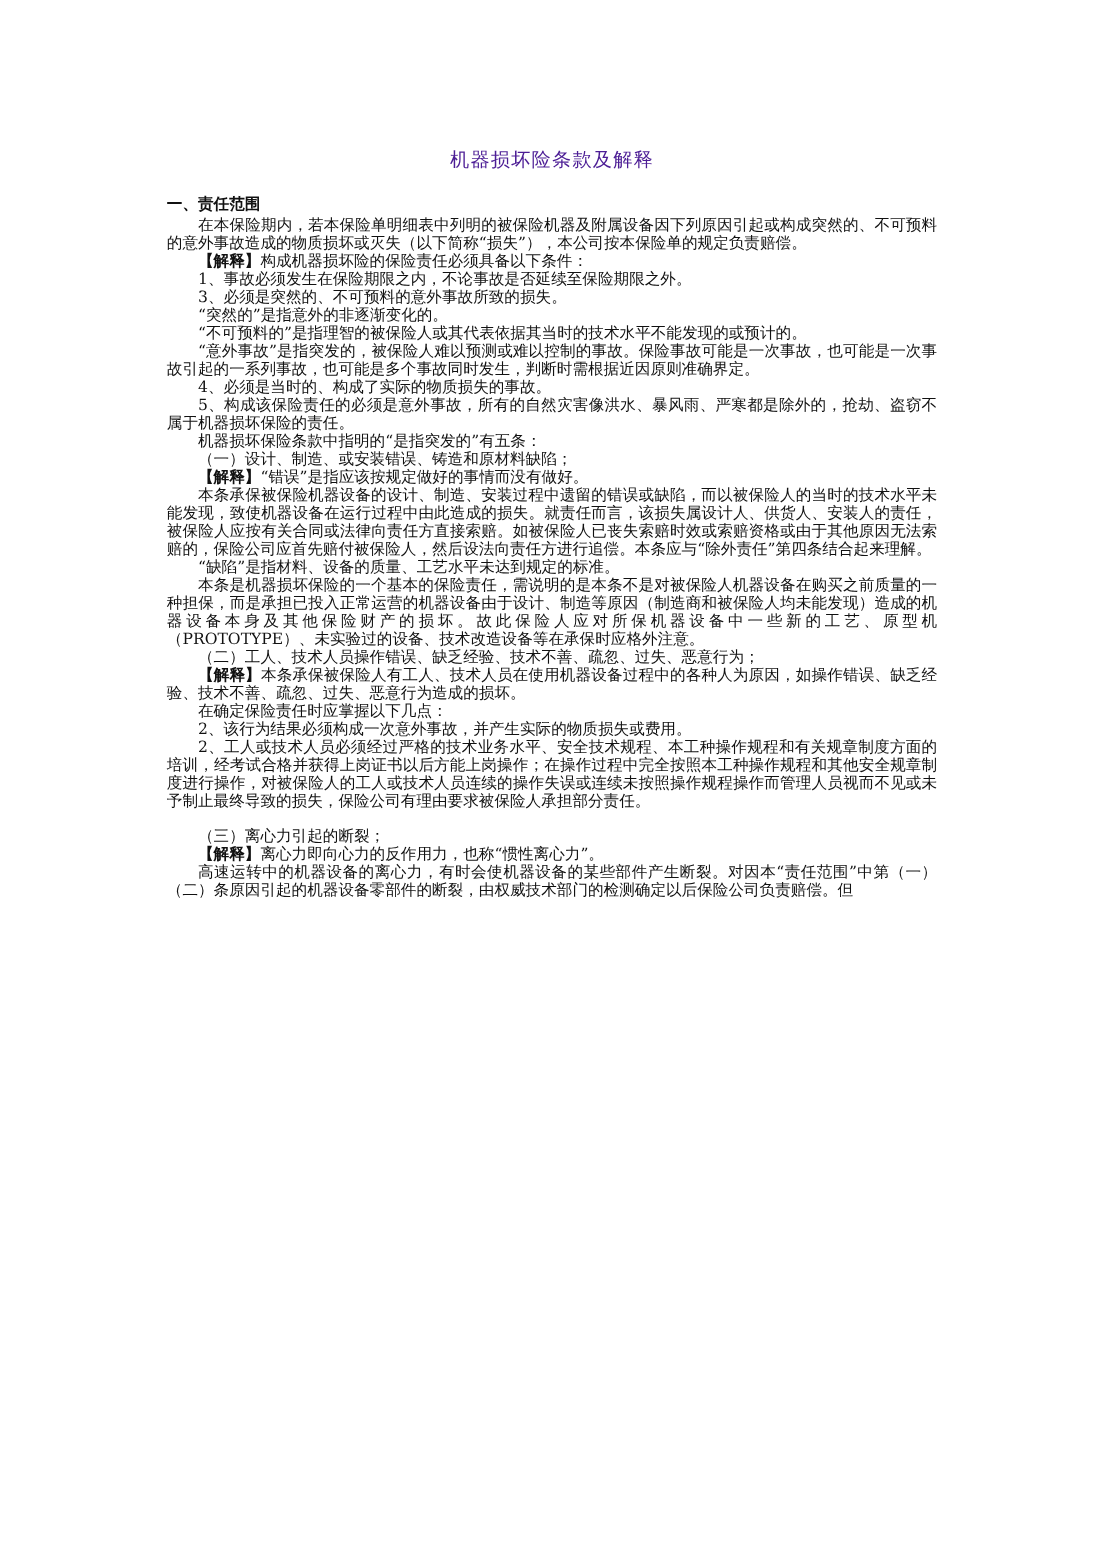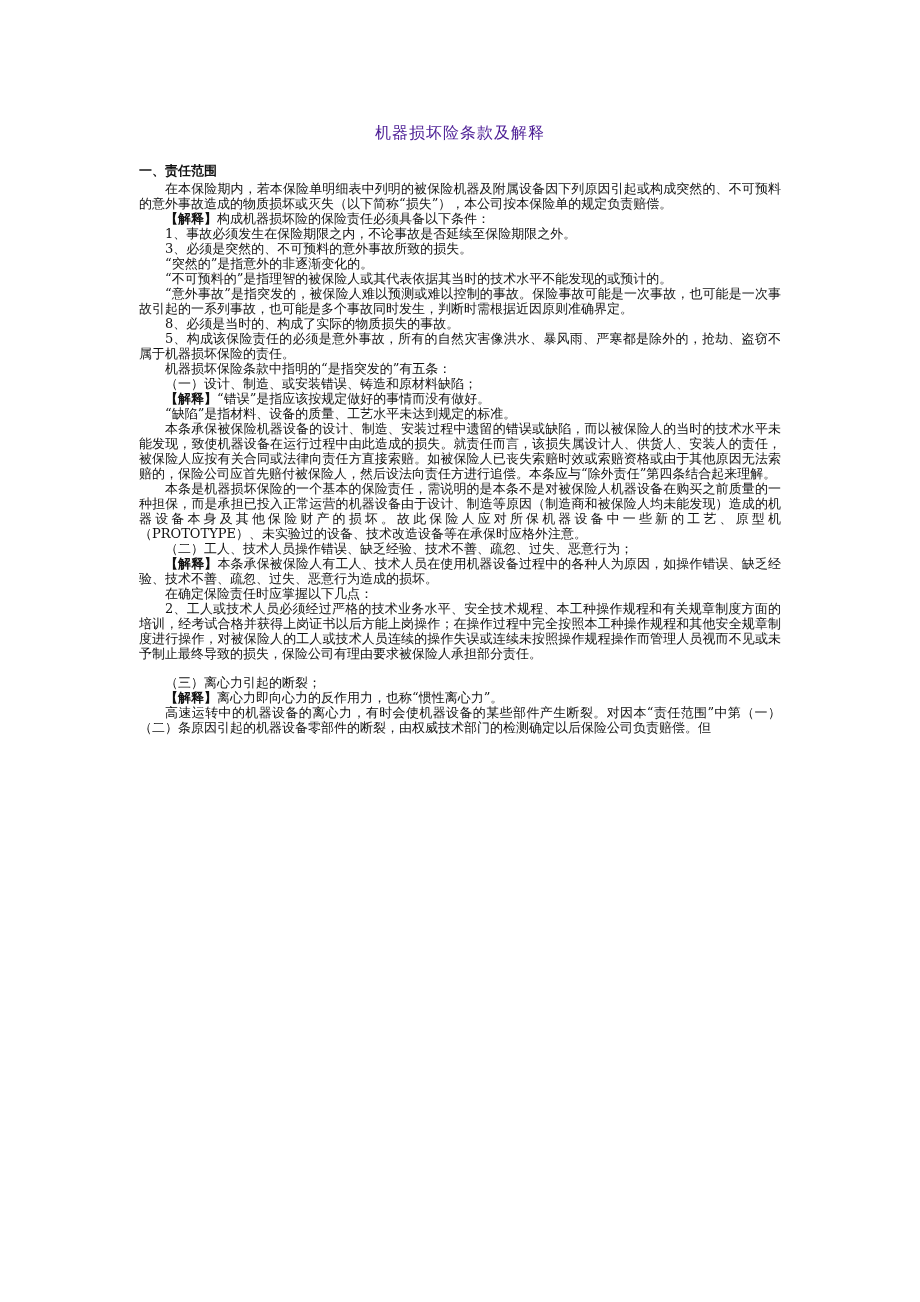--- a/index.html
+++ b/index.html
@@ -26,30 +26,31 @@
   <div class="content">
     <div class="heading">一、责任范围</div>
 
     <p class="ind p1">在本保险期内，若本保险单明细表中列明的被保险机器及附属设备因下列原因引起或构成突然的、不可预料的意外事故造成的物质损坏或灭失（以下简称“损失”），本公司按本保险单的规定负责赔偿。</p>
     <p class="ind"><span class="bold">【解释】</span><span>构成机器损坏险的保险责任必须具备以下条件：</span></p>
     <p class="ind">1、事故必须发生在保险期限之内，不论事故是否延续至保险期限之外。</p>
     <p class="ind">3、必须是突然的、不可预料的意外事故所致的损失。</p>
     <p class="ind">“突然的”是指意外的非逐渐变化的。</p>
     <p class="ind">“不可预料的”是指理智的被保险人或其代表依据其当时的技术水平不能发现的或预计的。</p>
     <p class="ind">“意外事故”是指突发的，被保险人难以预测或难以控制的事故。保险事故可能是一次事故，也可能是一次事故引起的一系列事故，也可能是多个事故同时发生，判断时需根据近因原则准确界定。</p>
-    <p class="ind">8、必须是当时的、构成了实际的物质损失的事故。</p>
+    <p class="ind">4、必须是当时的、构成了实际的物质损失的事故。</p>
     <p class="ind">5、构成该保险责任的必须是意外事故，所有的自然灾害像洪水、暴风雨、严寒都是除外的，抢劫、盗窃不属于机器损坏保险的责任。</p>
     <p class="ind">机器损坏保险条款中指明的“是指突发的”有五条：</p>
     <p class="ind">（一）设计、制造、或安装错误、铸造和原材料缺陷；</p>
     <p class="ind"><span class="bold">【解释】</span><span>“错误”是指应该按规定做好的事情而没有做好。</span></p>
+    <p class="ind">本条承保被保险机器设备的设计、制造、安装过程中遗留的错误或缺陷，而以被保险人的当时的技术水平未能发现，致使机器设备在运行过程中由此造成的损失。就责任而言，该损失属设计人、供货人、安装人的责任，被保险人应按有关合同或法律向责任方直接索赔。如被保险人已丧失索赔时效或索赔资格或由于其他原因无法索赔的，保险公司应首先赔付被保险人，然后设法向责任方进行追偿。本条应与“除外责任”第四条结合起来理解。</p>
     <p class="ind">“缺陷”是指材料、设备的质量、工艺水平未达到规定的标准。</p>
-    <p class="ind">本条承保被保险机器设备的设计、制造、安装过程中遗留的错误或缺陷，而以被保险人的当时的技术水平未能发现，致使机器设备在运行过程中由此造成的损失。就责任而言，该损失属设计人、供货人、安装人的责任，被保险人应按有关合同或法律向责任方直接索赔。如被保险人已丧失索赔时效或索赔资格或由于其他原因无法索赔的，保险公司应首先赔付被保险人，然后设法向责任方进行追偿。本条应与“除外责任”第四条结合起来理解。</p>
     <p class="ind">本条是机器损坏保险的一个基本的保险责任，需说明的是本条不是对被保险人机器设备在购买之前质量的一种担保，而是承担已投入正常运营的机器设备由于设计、制造等原因（制造商和被保险人均未能发现）造成的机器设备本身及其他保险财产的损坏。故此保险人应对所保机器设备中一些新的工艺、原型机（PROTOTYPE）、未实验过的设备、技术改造设备等在承保时应格外注意。</p>
     <p class="ind">（二）工人、技术人员操作错误、缺乏经验、技术不善、疏忽、过失、恶意行为；</p>
     <p class="ind"><span class="bold">【解释】</span><span>本条承保被保险人有工人、技术人员在使用机器设备过程中的各种人为原因，如操作错误、缺乏经验、技术不善、疏忽、过失、恶意行为造成的损坏。</span></p>
     <p class="ind">在确定保险责任时应掌握以下几点：</p>
+    <p class="ind">2、该行为结果必须构成一次意外事故，并产生实际的物质损失或费用。</p>
     <p class="ind">2、工人或技术人员必须经过严格的技术业务水平、安全技术规程、本工种操作规程和有关规章制度方面的培训，经考试合格并获得上岗证书以后方能上岗操作；在操作过程中完全按照本工种操作规程和其他安全规章制度进行操作，对被保险人的工人或技术人员连续的操作失误或连续未按照操作规程操作而管理人员视而不见或未予制止最终导致的损失，保险公司有理由要求被保险人承担部分责任。</p>
     <div class="gap"></div>
     <p class="ind">（三）离心力引起的断裂；</p>
     <p class="ind"><span class="bold">【解释】</span><span>离心力即向心力的反作用力，也称“惯性离心力”。</span></p>
     <p class="ind">高速运转中的机器设备的离心力，有时会使机器设备的某些部件产生断裂。对因本“责任范围”中第（一）（二）条原因引起的机器设备零部件的断裂，由权威技术部门的检测确定以后保险公司负责赔偿。但</p>
   </div>
 </div>
 
 </body></html>

